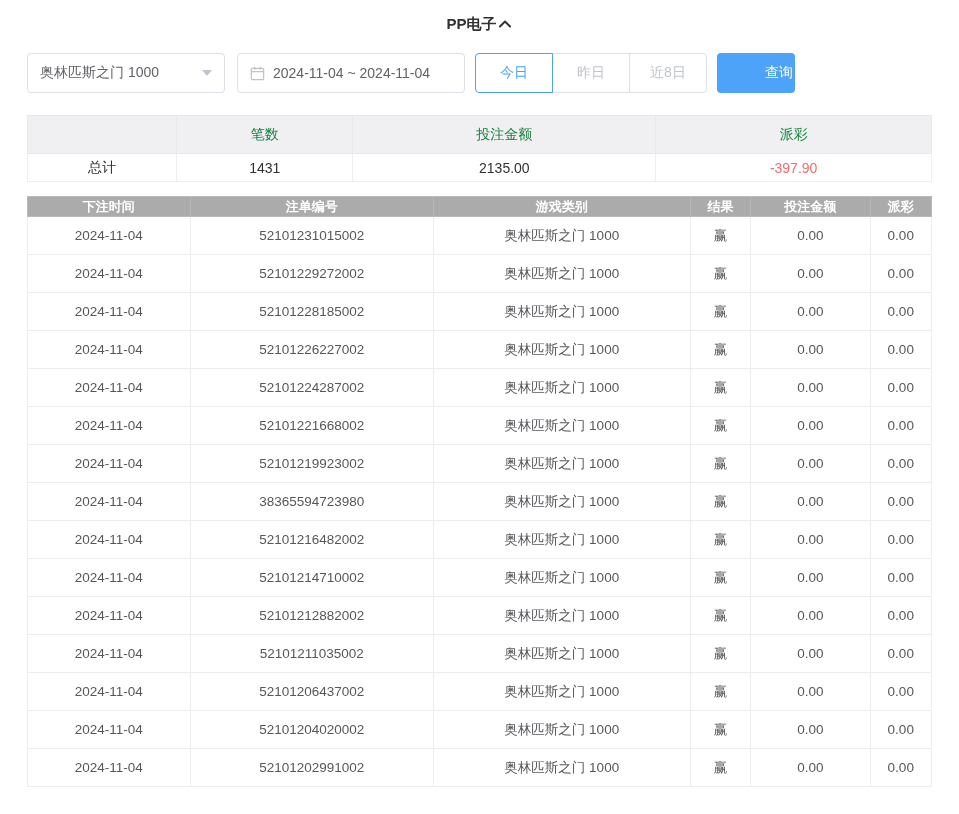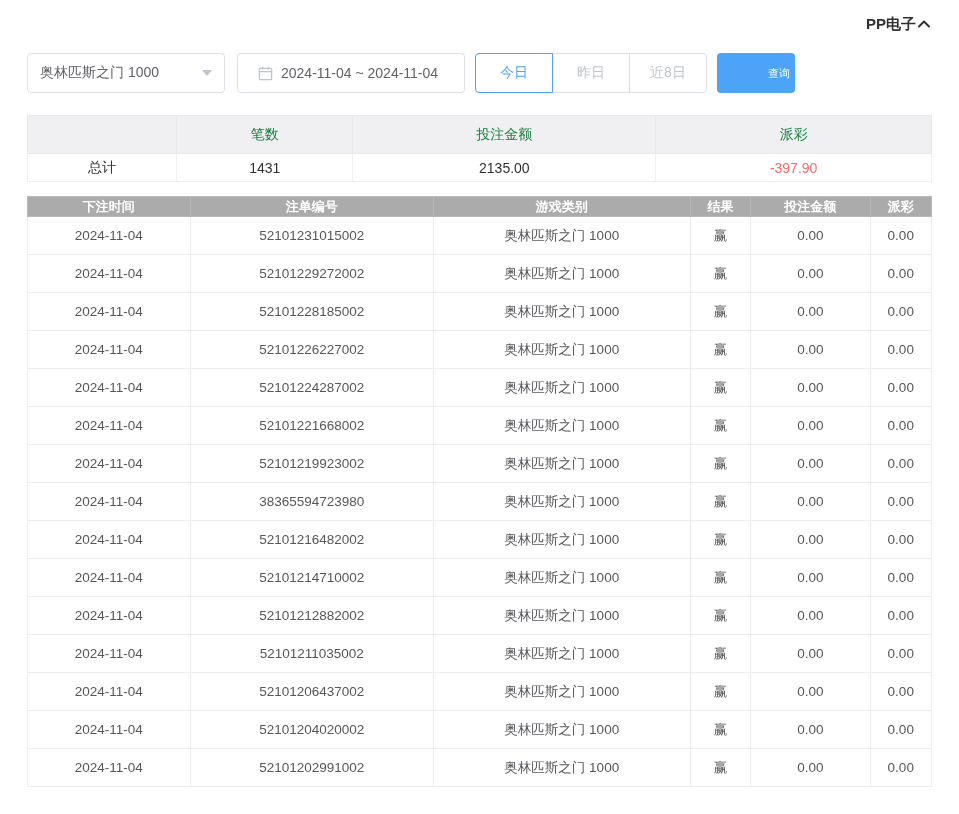--- a/index.html
+++ b/index.html
@@ -4,34 +4,34 @@
 <style>
   :root{
     --accent:#4da3f8;
     --negative:#f56c6c;
     --thead-bg:#ababab;
   }
   *{box-sizing:border-box;margin:0;padding:0;}
   html,body{width:959px;height:814px;overflow:hidden;background:#fff;}
   body{font-family:"Liberation Sans","DejaVu Sans",sans-serif;color:#303133;}
   .panel{padding:12px 27px 0 27px;}
-  .panel-header{display:flex;justify-content:flex-end;align-items:center;height:24px;}
+  .panel-header{display:flex;justify-content:center;align-items:center;height:24px;}
   .panel-title{font-size:15px;font-weight:700;color:#303133;}
   .collapse-btn{display:inline-flex;align-items:center;cursor:pointer;}
 
   .filter-row{display:flex;align-items:center;margin-top:17px;}
   .select{width:198px;height:40px;border:1px solid #dcdfe6;border-radius:4px;display:flex;align-items:center;justify-content:space-between;padding:0 12px;font-size:14px;color:#606266;cursor:pointer;background:#fff;}
   .caret{width:0;height:0;border-left:5px solid transparent;border-right:5px solid transparent;border-top:6px solid #c0c4cc;}
-  .date-input{margin-left:12px;width:228px;height:40px;border:1px solid #dcdfe6;border-radius:4px;display:flex;align-items:center;gap:8px;padding:0 20px;font-size:14px;color:#606266;cursor:pointer;background:#fff;}
+  .date-input{margin-left:12px;width:228px;height:40px;border:1px solid #dcdfe6;border-radius:4px;display:flex;align-items:center;gap:8px;padding:0 12px;font-size:14px;color:#606266;cursor:pointer;background:#fff;}
   .btn-group{display:flex;margin-left:10px;}
   .qbtn{width:78px;height:40px;background:#fff;border:1px solid #dcdfe6;color:#c0c4cc;font-size:14px;cursor:pointer;margin-left:-1px;font-family:inherit;}
   .qbtn:first-child{margin-left:0;border-radius:4px 0 0 4px;}
   .qbtn:last-child{border-radius:0 4px 4px 0;}
   .qbtn.active{color:var(--accent);border-color:var(--accent);position:relative;z-index:1;}
-  .search-btn{margin-left:10px;width:78px;height:40px;background:var(--accent);border:none;border-radius:4px;color:#fff;font-size:11px;cursor:pointer;font-family:inherit;padding-left:46px;}
+  .search-btn{margin-left:10px;width:78px;height:40px;background:var(--accent);border:none;border-radius:4px;color:#fff;font-size:14px;cursor:pointer;font-family:inherit;padding-left:46px;}
 
   table{width:100%;border-collapse:collapse;table-layout:fixed;}
   .summary{margin-top:22px;font-size:14px;}
   .summary th{background:#f0f0f2;height:38px;font-weight:400;color:#15803d;border:1px solid #e6e8ec;text-align:center;}
   .summary td{height:28px;text-align:center;color:#303133;border:1px solid #edeff3;background:#fff;}
   .summary td.negative{color:var(--negative);}
 
   .bets{margin-top:14px;font-size:13.5px;}
   .bets thead th{background:var(--thead-bg);color:#fff;height:20px;font-weight:700;border:1px solid #b9b9b9;font-size:13px;text-align:center;}
   .bets tbody td{height:38px;text-align:center;color:#56575b;border:1px solid #ededee;background:#fff;overflow:hidden;white-space:nowrap;}

